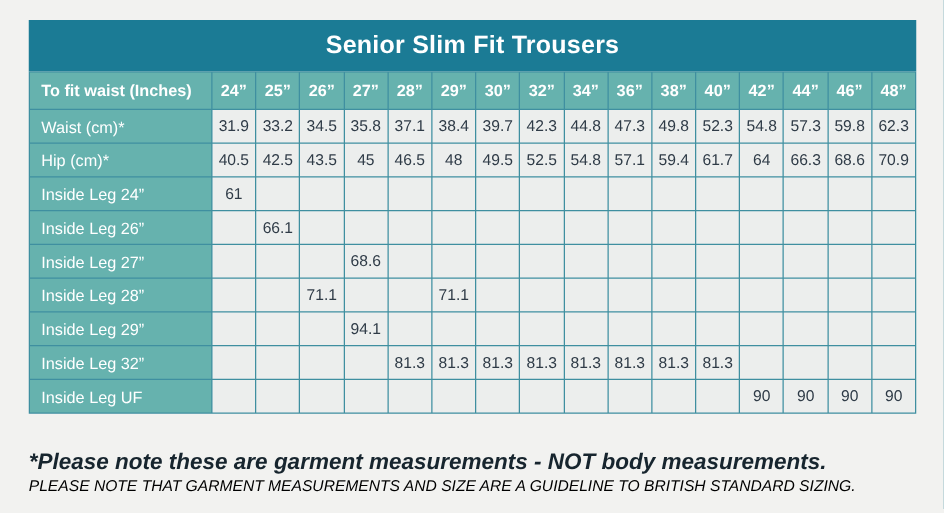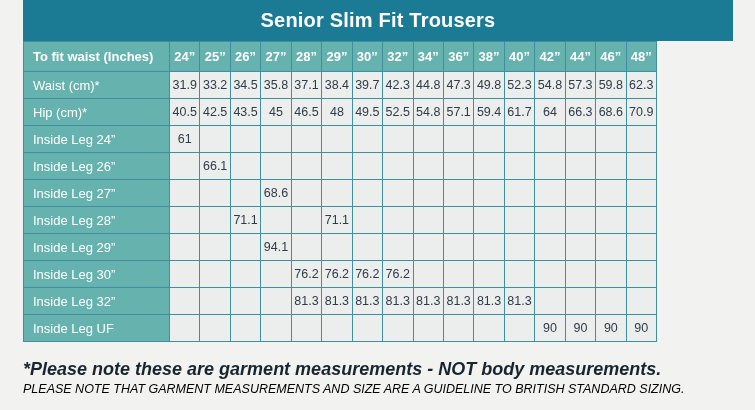--- a/index.html
+++ b/index.html
@@ -15,38 +15,38 @@
     overflow: hidden;
   }
   #wrap {
     position: relative;
     width: 755px;
     height: 410px;
   }
   #size-table-block {
     position: absolute;
     left: 23px;
-    top: 0;
+    top: 16px;
     width: 710px;
   }
   #title-bar {
     height: 41px;
     background: #1b7b95;
     color: #ffffff;
     display: flex;
     align-items: center;
     justify-content: center;
     font-size: 20px;
     font-weight: bold;
     letter-spacing: 0.2px;
   }
   table.size-chart {
     border-collapse: separate;
     border-spacing: 1px;
-    width: 634px;
+    width: 710px;
     background: #3f8fa0;
     table-layout: fixed;
   }
   table.size-chart td, table.size-chart th {
     padding: 0;
     margin: 0;
     height: 26px;
     font-size: 12.5px;
     font-weight: normal;
     text-align: center;
@@ -265,39 +265,20 @@
             <td></td>
             <td></td>
             <td></td>
             <td></td>
             <td></td>
             <td></td>
             <td></td>
             <td></td>
           </tr>
           <tr>
-            <th class="rowhead">Inside Leg 30”</th>
-            <td></td>
-            <td></td>
-            <td></td>
-            <td></td>
-            <td>76.2</td>
-            <td>76.2</td>
-            <td>76.2</td>
-            <td>76.2</td>
-            <td></td>
-            <td></td>
-            <td></td>
-            <td></td>
-            <td></td>
-            <td></td>
-            <td></td>
-            <td></td>
-          </tr>
-          <tr>
             <th class="rowhead">Inside Leg 32”</th>
             <td></td>
             <td></td>
             <td></td>
             <td></td>
             <td>81.3</td>
             <td>81.3</td>
             <td>81.3</td>
             <td>81.3</td>
             <td>81.3</td>

